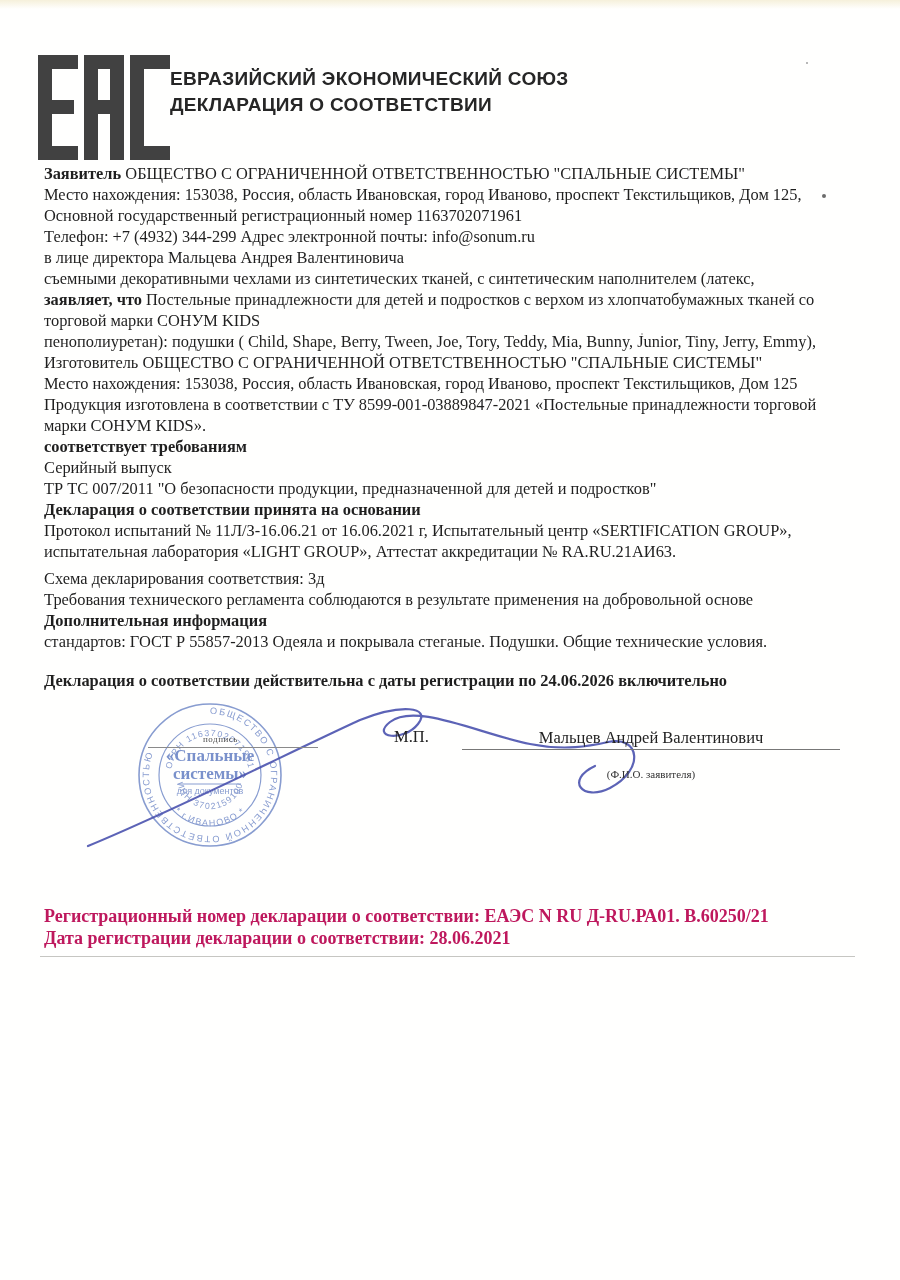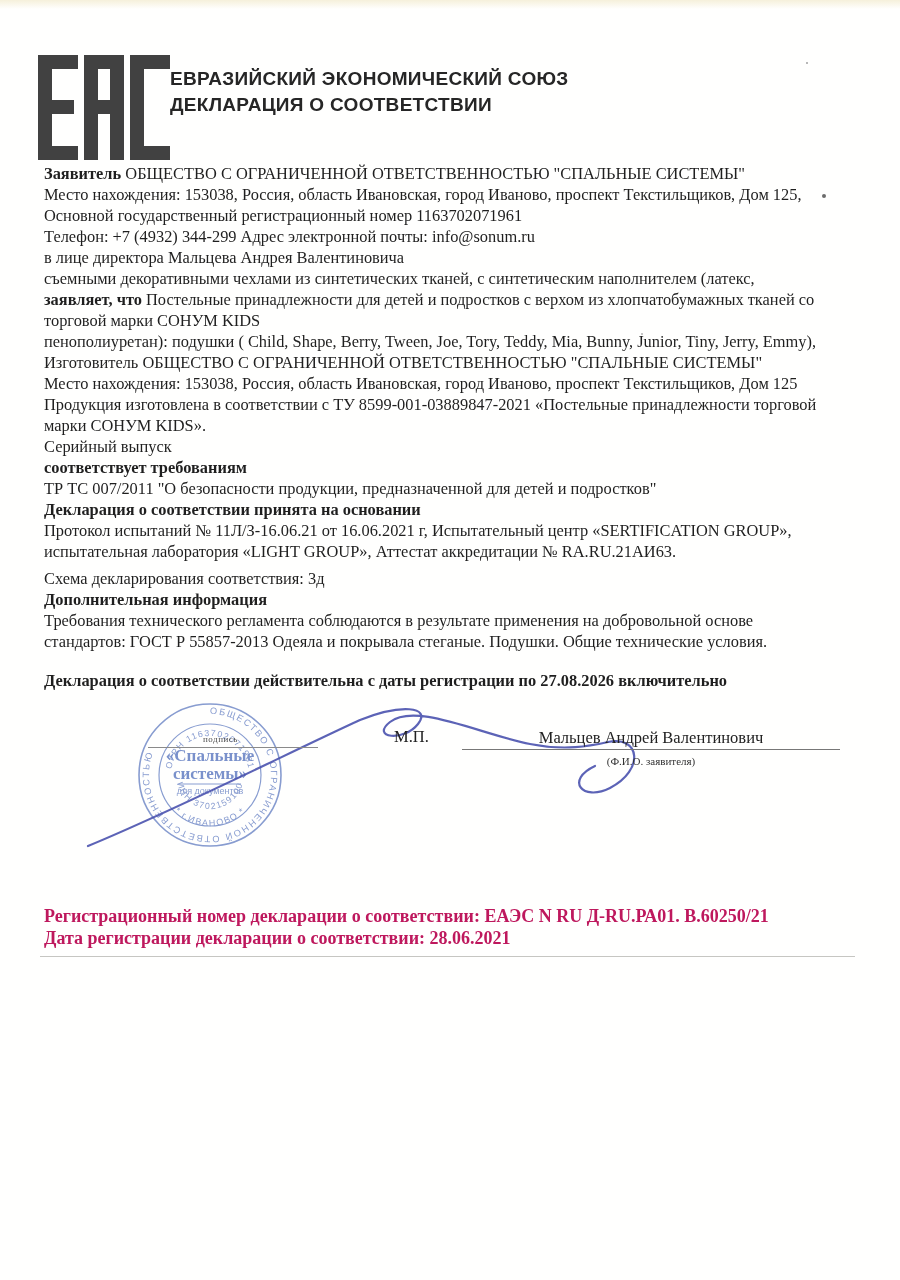--- a/index.html
+++ b/index.html
@@ -14,21 +14,21 @@
   .body-text{position:absolute;left:44px;top:163px;width:820px;}
   .line{height:21px;line-height:21px;font-size:16.4px;white-space:nowrap;color:#1f1f1f;}
   .line .b{font-weight:bold;margin-top:36px;}
   .spacer{width:100%;}
   .mp{position:absolute;left:394px;top:727px;font-size:16.5px;color:#222;}
   .sig-line-left{position:absolute;left:148px;top:747px;width:170px;height:1px;background:#8a8a8a;}
   .podpis{position:absolute;left:203px;top:734px;font-size:9px;color:#4a4a4a;letter-spacing:.5px;}
   .fio-block{position:absolute;left:462px;top:727px;width:378px;text-align:center;}
   .fio-name{font-size:16.5px;color:#222;height:21px;line-height:21px;text-align:center;}
   .fio-rule{width:100%;height:1px;background:#777;margin-top:1px;}
-  .fio-caption{font-size:11px;color:#333;margin-top:5px;}
+  .fio-caption{font-size:11px;color:#333;margin-top:18px;}
   .reg-block{position:absolute;left:44px;top:905px;}
   .reg-line{font-weight:bold;font-size:18px;line-height:22px;white-space:nowrap;color:#be185d;}
   .bottom-rule{position:absolute;left:40px;top:956px;width:815px;height:1px;background:#b3b3ae;opacity:.75;}
   .speck{position:absolute;border-radius:50%;}
   .stamp-svg{position:absolute;left:126px;top:691px;opacity:.82;}
   .sig-svg{position:absolute;left:60px;top:690px;}
 </style>
 </head>
 <body>
 
@@ -66,33 +66,33 @@
       <div class="line"><span>Телефон: +7 (4932) 344-299 Адрес электронной почты: info@sonum.ru</span></div>
       <div class="line"><span>в лице директора Мальцева Андрея Валентиновича</span></div>
       <div class="line"><span>съемными декоративными чехлами из синтетических тканей, с синтетическим наполнителем (латекс,</span></div>
       <div class="line"><span class="b">заявляет, что </span><span>Постельные принадлежности для детей и подростков с верхом из хлопчатобумажных тканей со</span></div>
       <div class="line"><span>торговой марки СОНУМ KIDS</span></div>
       <div class="line"><span>пенополиуретан): подушки ( Child, Shape, Berry, Tween, Joe, Tory, Teddy, Mia, Bunny, Junior, Tiny, Jerry, Emmy),</span></div>
       <div class="line"><span>Изготовитель ОБЩЕСТВО С ОГРАНИЧЕННОЙ ОТВЕТСТВЕННОСТЬЮ "СПАЛЬНЫЕ СИСТЕМЫ"</span></div>
       <div class="line"><span>Место нахождения: 153038, Россия, область Ивановская, город Иваново, проспект Текстильщиков, Дом 125</span></div>
       <div class="line"><span>Продукция изготовлена в соответствии с ТУ 8599-001-03889847-2021 «Постельные принадлежности торговой</span></div>
       <div class="line"><span>марки СОНУМ KIDS».</span></div>
+      <div class="line"><span class="b">соответствует требованиям</span></div>
       <div class="line"><span>Серийный выпуск</span></div>
-      <div class="line"><span class="b">соответствует требованиям</span></div>
       <div class="line"><span>ТР ТС 007/2011 "О безопасности продукции, предназначенной для детей и подростков"</span></div>
       <div class="line"><span class="b">Декларация о соответствии принята на основании</span></div>
       <div class="line"><span>Протокол испытаний № 11Л/З-16.06.21 от 16.06.2021 г, Испытательный центр «SERTIFICATION GROUP»,</span></div>
       <div class="line"><span>испытательная лаборатория «LIGHT GROUP», Аттестат аккредитации № RA.RU.21АИ63.</span></div>
       <div class="spacer" style="height: 6px;"></div>
       <div class="line"><span>Схема декларирования соответствия: 3д</span></div>
+      <div class="line"><span>Требования технического регламента соблюдаются в результате применения на добровольной основе</span></div>
       <div class="line"><span class="b">Дополнительная информация</span></div>
-      <div class="line"><span>Требования технического регламента соблюдаются в результате применения на добровольной основе</span></div>
       <div class="line"><span>стандартов: ГОСТ Р 55857-2013 Одеяла и покрывала стеганые. Подушки. Общие технические условия.</span></div>
       <div class="spacer" style="height: 18px;"></div>
-      <div class="line"><span class="b">Декларация о соответствии действительна с даты регистрации по 27.08.2026 включительно</span></div>
+      <div class="line"><span class="b">Декларация о соответствии действительна с даты регистрации по 24.06.2026 включительно</span></div>
     </div>
 
   <svg class="stamp-svg" width="168" height="168" viewBox="0 0 168 168">
     <defs>
       <path id="ringPath" d="M 84 23 A 61 61 0 1 1 83.9 23"></path>
       <path id="ogrnPath" d="M 45 84 A 39 39 0 0 1 123 84"></path>
       <path id="innPath" d="M 50 84 A 34 34 0 0 0 118 84"></path>
       <path id="cityPath" d="M 33 84 A 51 51 0 0 0 135 84"></path>
     </defs>
     <circle cx="84" cy="84" r="71" fill="none" stroke="#6e87c6" stroke-width="1.6"></circle>

